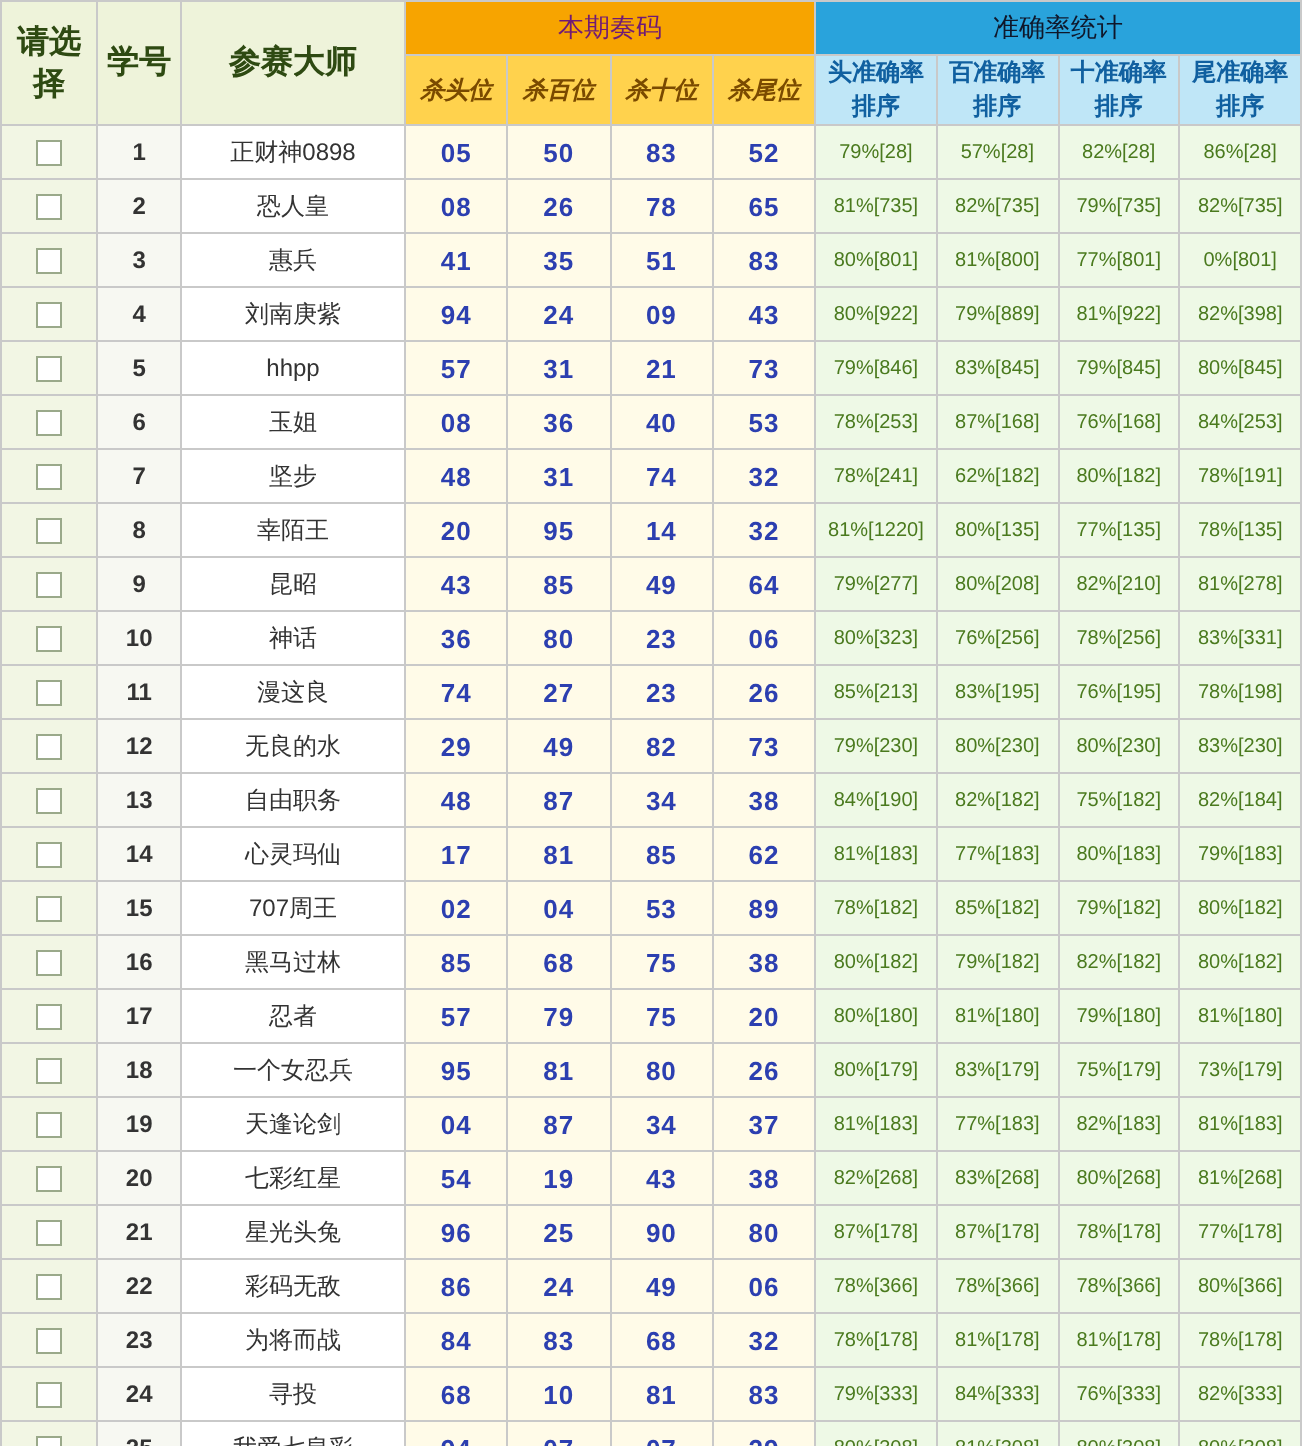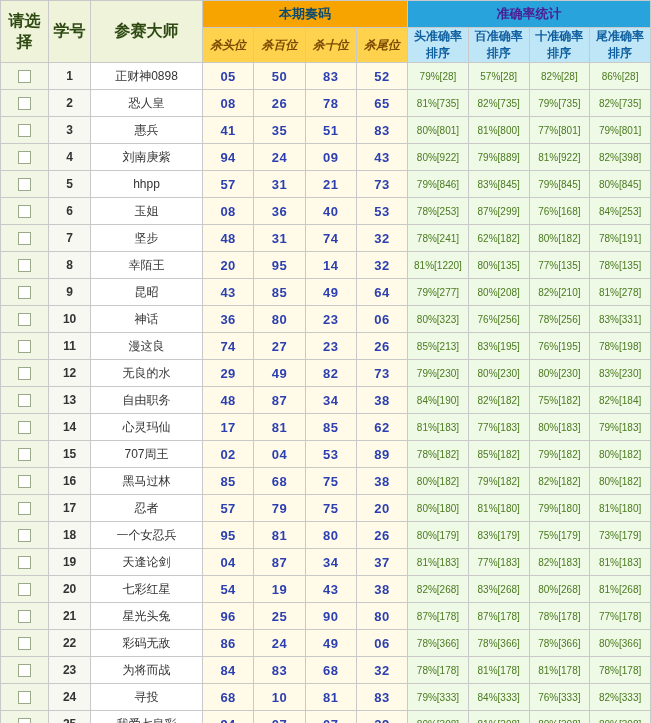--- a/index.html
+++ b/index.html
@@ -24,39 +24,39 @@
   
   .hdr-green{
     background:#eef3da;
     color:#2e4a12;
     font-weight:bold;
     font-size:16px;
     height:26px;
   }
   .hdr-orange{
     background:#f7a400;
-    color:#0c4a6e;
-    font-weight:bold;
+    color:#701a75;
+    font-weight:normal;
     font-size:13px;
     height:26px;
     border-color:#d98f00;
   }
   .hdr-sub-orange{
     background:#ffd24d;
     color:#7a4a00;
     font-weight:bold;
     font-size:12px;
     height:26px;
     border-color:#e8be45;
     font-style:italic;
   }
   .hdr-blue{
     background:#29a3dc;
-    color:#4c1d95;
-    font-weight:bold;
+    color:#0f172a;
+    font-weight:normal;
     font-size:13px;
     height:26px;
     border-color:#1f8cbd;
   }
   .hdr-sub-blue{
     background:#bfe6f7;
     color:#1060a0;
     font-weight:bold;
     font-size:12px;
     height:26px;
@@ -171,21 +171,21 @@
         <td class="c-check"><span class="chk-box"></span></td>
         <td class="c-idx">3</td>
         <td class="c-name">惠兵</td>
         <td class="c-num">41</td>
         <td class="c-num">35</td>
         <td class="c-num">51</td>
         <td class="c-num">83</td>
         <td class="c-stat">80%[801]</td>
         <td class="c-stat">81%[800]</td>
         <td class="c-stat">77%[801]</td>
-        <td class="c-stat">79%[801]</td>
+        <td class="c-stat">0%[801]</td>
       </tr>
       <tr class="row">
         <td class="c-check"><span class="chk-box"></span></td>
         <td class="c-idx">4</td>
         <td class="c-name">刘南庚紫</td>
         <td class="c-num">94</td>
         <td class="c-num">24</td>
         <td class="c-num">09</td>
         <td class="c-num">43</td>
         <td class="c-stat">80%[922]</td>
@@ -208,21 +208,21 @@
       </tr>
       <tr class="row">
         <td class="c-check"><span class="chk-box"></span></td>
         <td class="c-idx">6</td>
         <td class="c-name">玉姐</td>
         <td class="c-num">08</td>
         <td class="c-num">36</td>
         <td class="c-num">40</td>
         <td class="c-num">53</td>
         <td class="c-stat">78%[253]</td>
-        <td class="c-stat">87%[299]</td>
+        <td class="c-stat">87%[168]</td>
         <td class="c-stat">76%[168]</td>
         <td class="c-stat">84%[253]</td>
       </tr>
       <tr class="row">
         <td class="c-check"><span class="chk-box"></span></td>
         <td class="c-idx">7</td>
         <td class="c-name">坚步</td>
         <td class="c-num">48</td>
         <td class="c-num">31</td>
         <td class="c-num">74</td>

